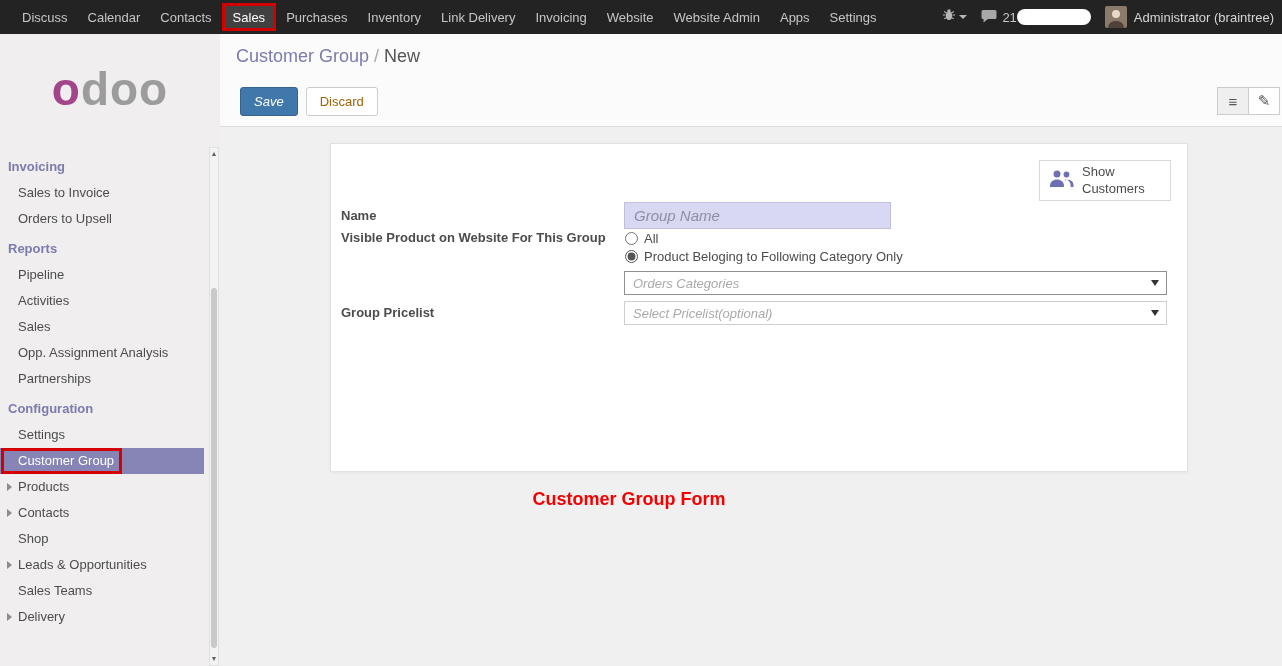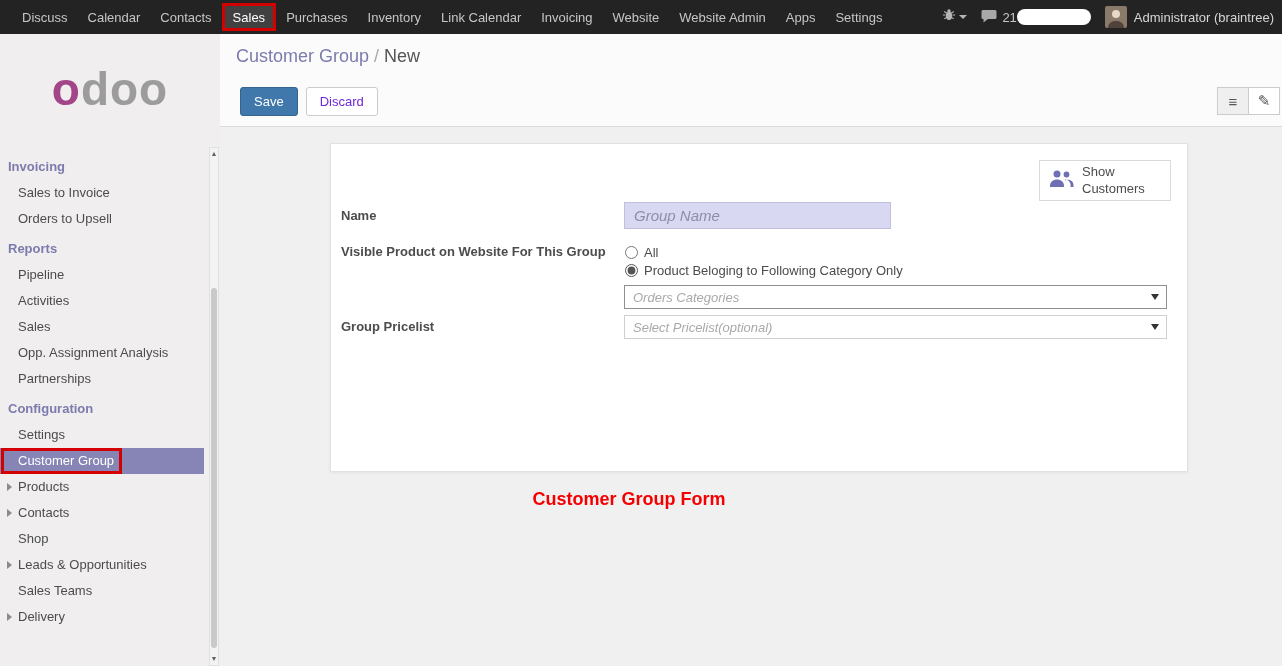--- a/index.html
+++ b/index.html
@@ -54,22 +54,22 @@
   
   .main { position:absolute; top:34px; left:220px; width:1062px; height:632px; }
   .control-panel { position:absolute; top:0; left:0; right:0; height:93px;
     background:#fbfbfb; border-bottom:1px solid #dcdcdc; }
   .breadcrumb { position:absolute; top:12px; left:16px; font-size:18px; color:#999; }
   .breadcrumb .parent { color:#7c7bad; cursor:pointer; }
   .breadcrumb .sep { color:#aaa; padding:0 5px; }
   .breadcrumb .current { color:#555; }
   .cp-buttons { position:absolute; top:53px; left:20px; display:flex; gap:8px; }
   .btn { font-size:13px; padding:6px 13px; border-radius:3px; border:1px solid #ccc;
-    background:#fff; color:#6d28d9; cursor:pointer; font-family:inherit; }
-  .btn.primary { background:#4078ab; border-color:#35648f; color:#fff; }
+    background:#fff; color:#a16207; cursor:pointer; font-family:inherit; }
+  .btn.primary { background:#4078ab; border-color:#35648f; color:#fff;font-style:italic; }
   .view-switcher { position:absolute; top:53px; right:2px; display:flex; }
   .vs-btn { width:32px; height:28px; border:1px solid #ccc; background:#efefef; color:#555;
     font-size:15px; display:flex; align-items:center; justify-content:center; cursor:pointer; font-family:inherit; }
   .vs-btn + .vs-btn { margin-left:-1px; }
   .vs-btn.active { background:#fff; }
 
   .content { position:absolute; top:93px; left:0; right:0; bottom:0; background:#f0f0f0; }
   .sheet { position:relative; margin:16px 0 0 110px; width:858px; height:329px;
     background:#fff; border:1px solid #e2e2e2; box-shadow:0 1px 3px rgba(0,0,0,0.06); }
   .show-customers { position:absolute; top:16px; right:16px; width:132px; height:41px;
@@ -77,21 +77,21 @@
     padding:0 8px; cursor:pointer; font-family:inherit; }
   .sc-label { font-size:13px; color:#4c4c4c; text-align:left; line-height:1.25; width:66px; }
 
   .fields { position:absolute; top:58px; left:10px; right:20px; }
   .frow { display:flex; align-items:flex-start; }
   .flabel { flex:0 0 283px; width:283px; font-size:13px; font-weight:bold; color:#4c4c4c; padding-top:6px; }
   .fval { flex:1; }
   .name-input { width:267px; height:27px; background:#d9d8f2; border:1px solid #c0c0dd;
     padding:2px 9px; font-size:15px; font-family:inherit; color:#333; }
   .name-input::placeholder { color:#8e8ea6; font-style:italic; }
-  .row-vis { margin-top:14px; }
+  .row-vis { }
   .radio-line { font-size:13px; color:#4c4c4c; display:flex; align-items:center; height:18px; cursor:pointer; }
   input[type=radio] { width:13px; height:13px; margin:0 6px 0 1px; accent-color:#555; }
   .row-sel { margin-top:6px; }
   .fakeselect { flex:1; height:24px; border:1px solid #8f8f8f; background:#fff; display:flex;
     align-items:center; padding:0 22px 0 8px; position:relative; cursor:pointer; }
   .fakeselect.pricelist { border-color:#cfcfcf; }
   .fakeselect .ph { font-size:13px; color:#a9a9a9; font-style:italic; }
   .fs-caret { position:absolute; right:7px; top:8px; width:0; height:0;
     border-top:6px solid #333; border-left:4px solid transparent; border-right:4px solid transparent; }
   .row-price .flabel { padding-top:4px; }
@@ -103,21 +103,21 @@
 <body>
 
 <header class="topbar">
   <nav class="menus">
     <div class="menu-link">Discuss</div>
     <div class="menu-link">Calendar</div>
     <div class="menu-link">Contacts</div>
     <div class="menu-link active">Sales</div>
     <div class="menu-link">Purchases</div>
     <div class="menu-link">Inventory</div>
-    <div class="menu-link">Link Calendar</div>
+    <div class="menu-link">Link Delivery</div>
     <div class="menu-link">Invoicing</div>
     <div class="menu-link">Website</div>
     <div class="menu-link">Website Admin</div>
     <div class="menu-link">Apps</div>
     <div class="menu-link">Settings</div>
   </nav>
   <div class="topbar-right">
     <span class="bug-wrap">
       <span>
         <svg width="14" height="14" viewBox="0 0 16 16">

